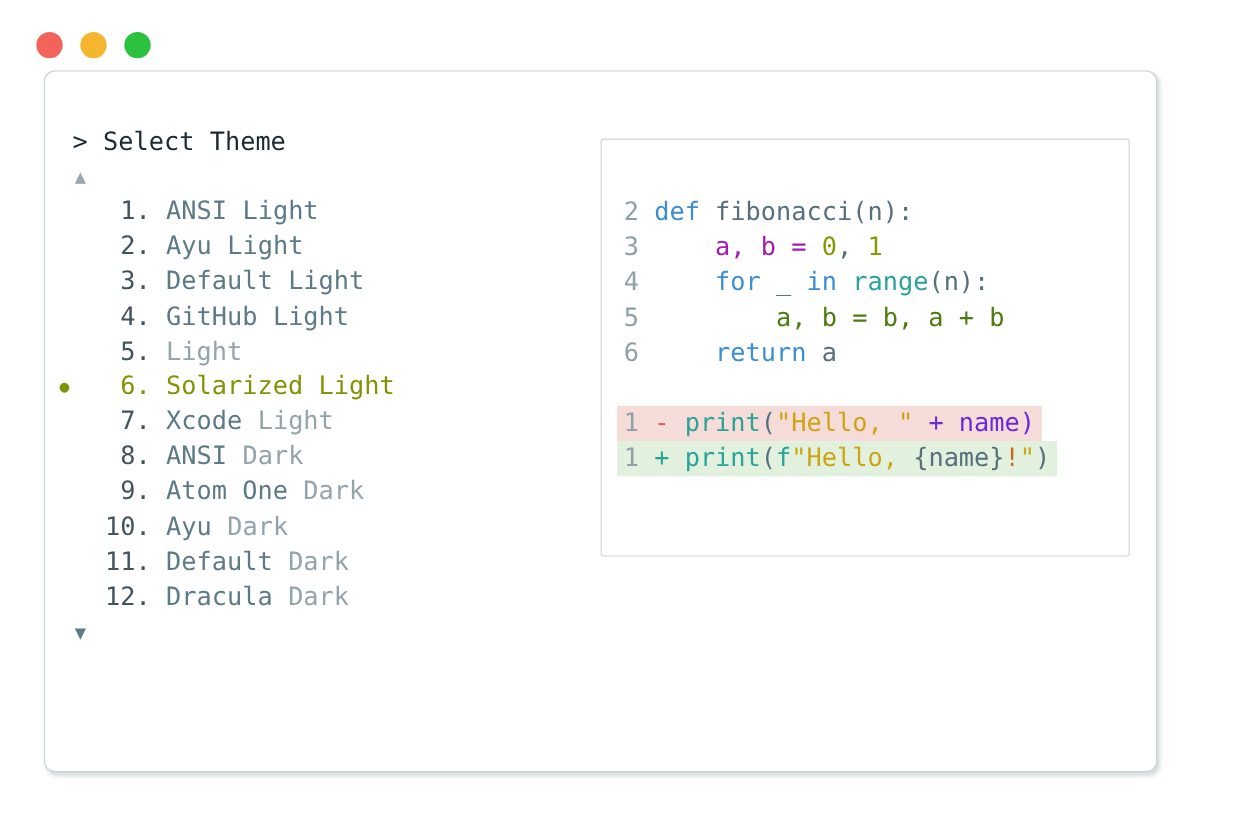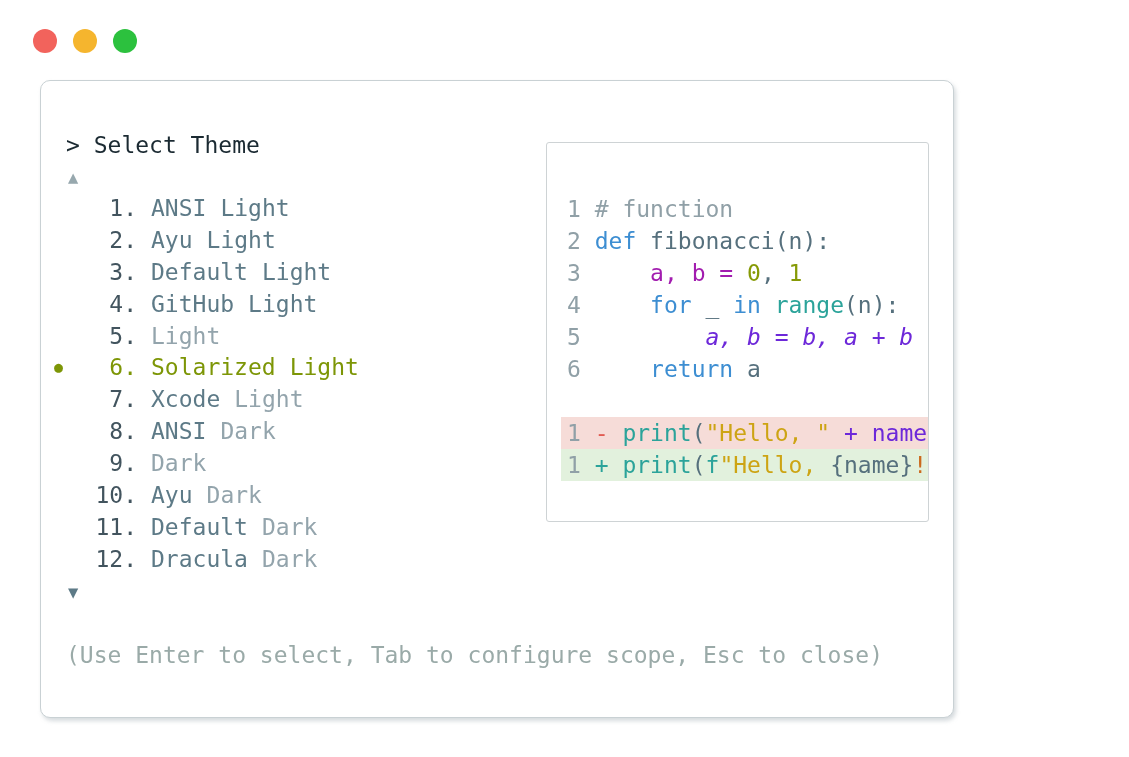--- a/index.html
+++ b/index.html
@@ -8,21 +8,21 @@
     font-family:"DejaVu Sans Mono","Liberation Mono",monospace;
     font-size:23px;
   }
   .traffic{position:absolute;left:33px;top:29px;display:flex;gap:16px;}
   .light{width:24px;height:24px;border-radius:50%;}
   .light.red{background:var(--light_red);}
   .light.yellow{background:var(--light_yellow);}
   .light.green{background:var(--light_green);}
 
   .panel{
-    position:absolute;left:40px;top:80px;width:914px;height:638px;
+    position:absolute;left:40px;top:64px;width:1012px;height:638px;
     box-sizing:border-box;
     border:1.5px solid var(--panel_border);
     border-radius:10px;
     background:#ffffff;
     box-shadow:2px 3px 4px rgba(165,176,181,0.45);
   }
   .columns{display:flex;padding:48px 24px 0 25px;}
   .left-col{width:476px;flex:none;}
   .right-col{flex:1;min-width:0;}
 
@@ -111,20 +111,21 @@
           </div>
           <div class="trow">
             <span class="cell-bullet"></span>
             <span class="cell-num">8.</span>
             <span class="cell-name">ANSI</span>
             <span class="cell-suffix muted">Dark</span>
           </div>
           <div class="trow">
             <span class="cell-bullet"></span>
             <span class="cell-num">9.</span>
+            <span class="cell-name">Atom One</span>
             <span class="cell-suffix muted">Dark</span>
           </div>
           <div class="trow">
             <span class="cell-bullet"></span>
             <span class="cell-num">10.</span>
             <span class="cell-name">Ayu</span>
             <span class="cell-suffix muted">Dark</span>
           </div>
           <div class="trow">
             <span class="cell-bullet"></span>
@@ -137,27 +138,25 @@
             <span class="cell-num">12.</span>
             <span class="cell-name">Dracula</span>
             <span class="cell-suffix muted">Dark</span>
           </div>
         </div>
       <div class="arrow down">▼</div>
     </div>
     <div class="right-col">
       <div class="preview-box">
         <div id="code-lines">
-            <div class="code-line"><span class="line-inner"><span style="color: rgb(144, 160, 167);">1 </span><span style="color: rgb(144, 160, 167);"># function</span></span></div>
             <div class="code-line"><span class="line-inner"><span style="color: rgb(144, 160, 167);">2 </span><span style="color: rgb(61, 142, 210);">def</span><span style="color: rgb(86, 112, 125);"> fibonacci(n):</span></span></div>
             <div class="code-line"><span class="line-inner"><span style="color: rgb(144, 160, 167);">3 </span><span style="color: #a21caf;">    a, b = </span><span style="color: rgb(134, 154, 6);">0</span><span style="color: rgb(86, 112, 125);">, </span><span style="color: rgb(134, 154, 6);">1</span></span></div>
             <div class="code-line"><span class="line-inner"><span style="color: rgb(144, 160, 167);">4 </span><span style="color: rgb(86, 112, 125);">    </span><span style="color: rgb(61, 142, 210);">for</span><span style="color: rgb(86, 112, 125);"> _ </span><span style="color: rgb(61, 142, 210);">in</span><span style="color: rgb(86, 112, 125);"> </span><span style="color: rgb(43, 163, 154);">range</span><span style="color: rgb(86, 112, 125);">(n):</span></span></div>
-            <div class="code-line"><span class="line-inner"><span style="color: rgb(144, 160, 167);">5 </span><span style="color: #6d28d9; font-style: italic;">        a, b = b, a + b</span></span></div>
+            <div class="code-line"><span class="line-inner"><span style="color: rgb(144, 160, 167);">5 </span><span style="color: #4d7c0f;">        a, b = b, a + b</span></span></div>
             <div class="code-line"><span class="line-inner"><span style="color: rgb(144, 160, 167);">6 </span><span style="color: rgb(86, 112, 125);">    </span><span style="color: rgb(61, 142, 210);">return</span><span style="color: rgb(86, 112, 125);"> a</span></span></div>
             <div class="code-line"><span class="line-inner"></span></div>
             <div class="code-line"><span class="line-inner removed"><span style="color: rgb(144, 160, 167);">1 </span><span style="color: rgb(225, 91, 82);">- </span><span style="color: rgb(43, 163, 154);">print</span><span style="color: rgb(86, 112, 125);">(</span><span style="color: rgb(205, 164, 20);">"Hello, "</span><span style="color: #6d28d9;"> + name)</span></span></div>
             <div class="code-line"><span class="line-inner added"><span style="color: rgb(144, 160, 167);">1 </span><span style="color: rgb(43, 163, 154);">+ </span><span style="color: rgb(43, 163, 154);">print</span><span style="color: rgb(86, 112, 125);">(</span><span style="color: rgb(43, 163, 154);">f</span><span style="color: rgb(205, 164, 20);">"Hello, </span><span style="color: rgb(86, 112, 125);">{name}</span><span style="color: rgb(203, 106, 29);">!</span><span style="color: rgb(205, 164, 20);">"</span><span style="color: rgb(86, 112, 125);">)</span></span></div>
           </div>
       </div>
     </div>
   </div>
-  <div class="help">(Use Enter to select, Tab to configure scope, Esc to close)</div>
 </div>
 
 </body></html>

